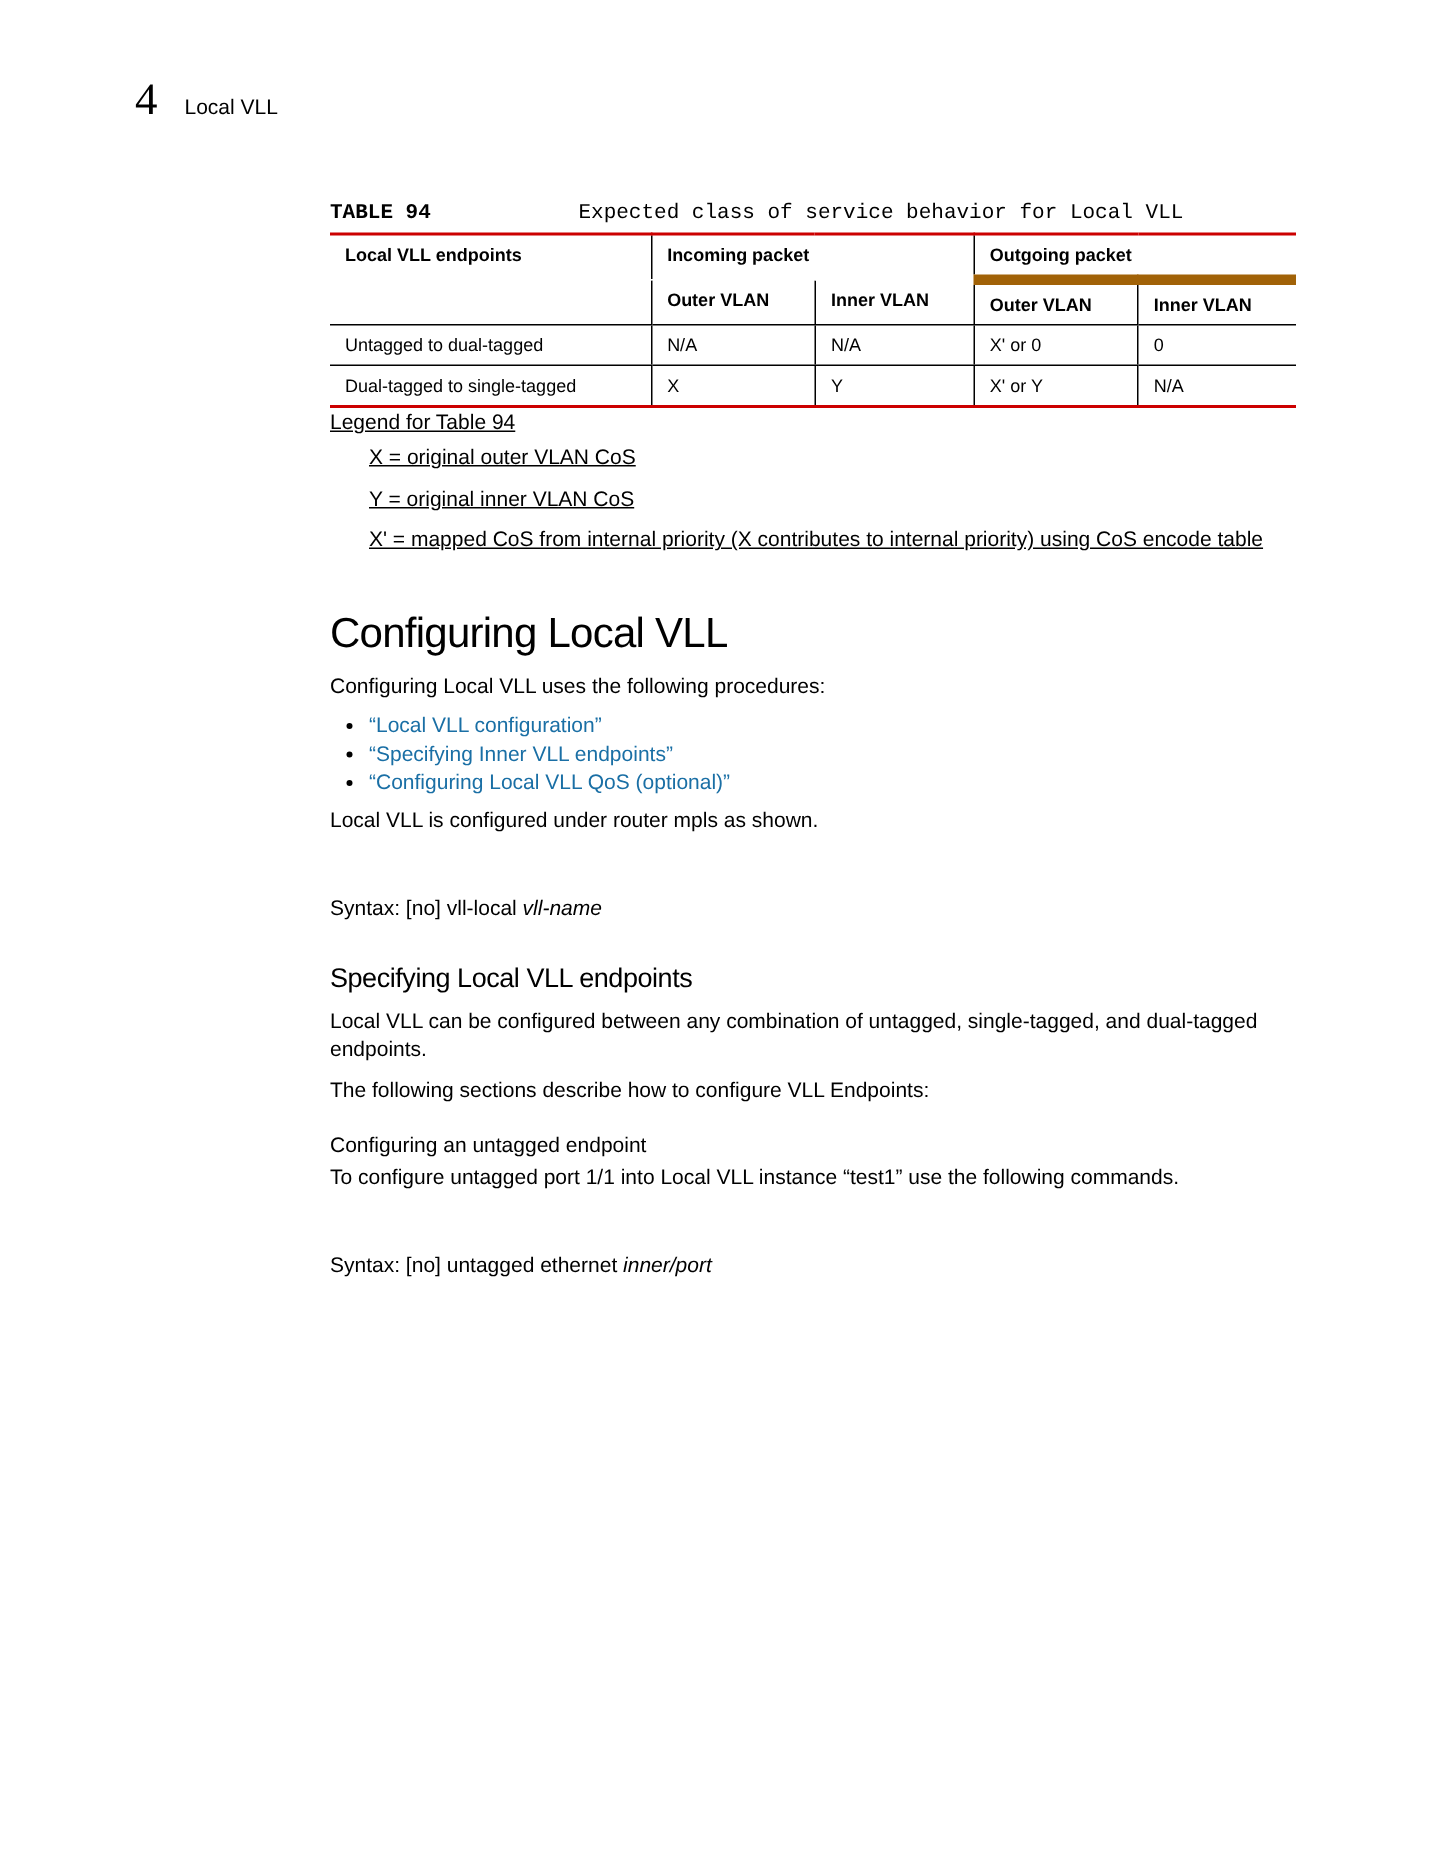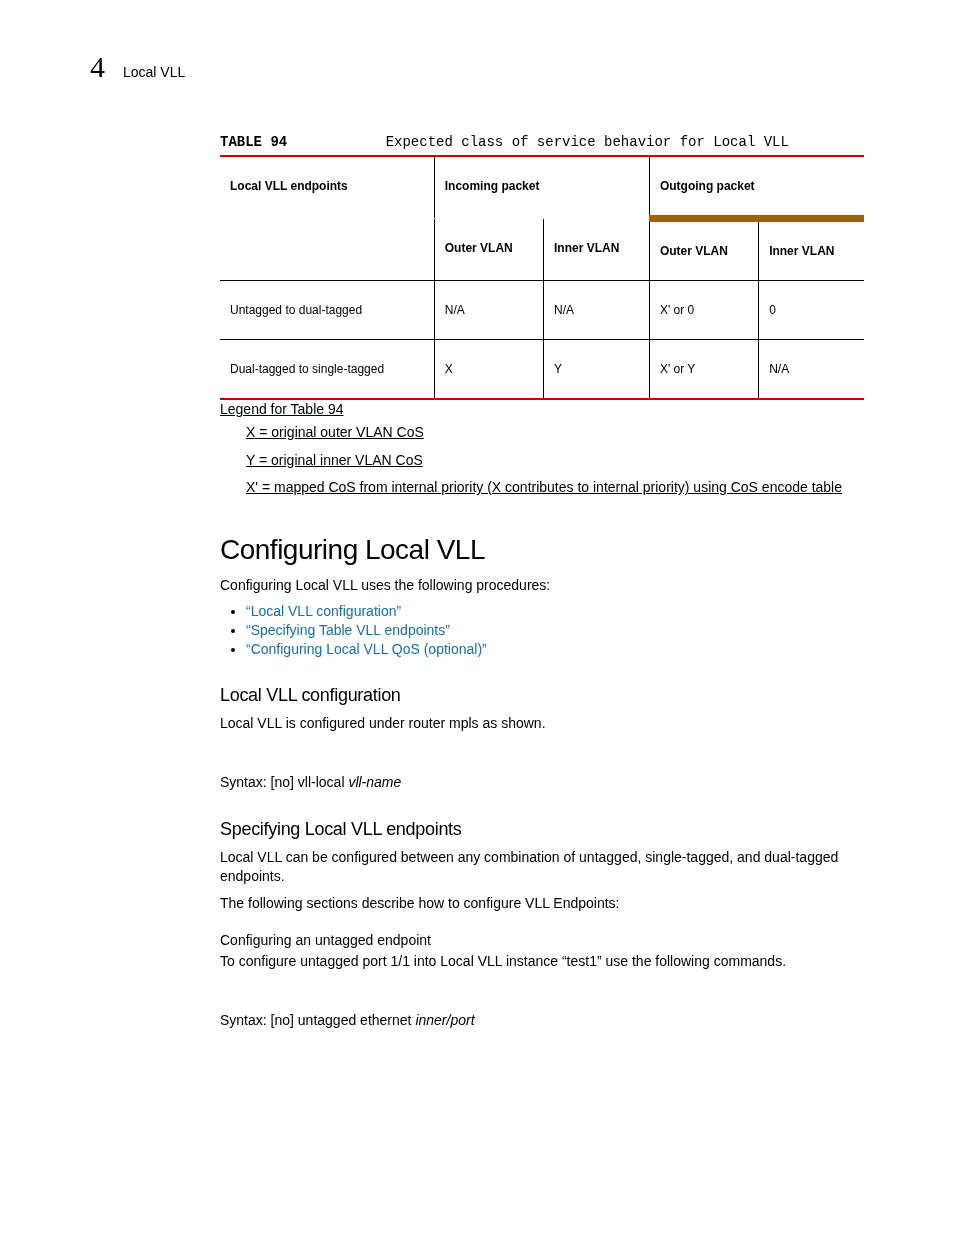--- a/index.html
+++ b/index.html
@@ -38,21 +38,21 @@
     font-weight: bold;
     margin-right: 90px;
   }
   table.data {
     border-collapse: collapse;
     width: 100%;
     font-size: 12px;
   }
   table.data th, table.data td {
     text-align: left;
-    padding: 22px 10px;
+    padding: 6px 10px;
     vertical-align: top;
   }
   .top-red {
     border-top: 2px solid #c00;
   }
   .bot-red {
     border-bottom: 2px solid #c00;
   }
   .bl { border-left: 1px solid #000; }
   .br-sub { border-bottom: 1px solid #000; }
@@ -151,25 +151,24 @@
     <div class="legend-title">Legend for Table 94</div>
     <div class="legend-item">X = original outer VLAN CoS</div>
     <div class="legend-item">Y = original inner VLAN CoS</div>
     <div class="legend-item">X' = mapped CoS from internal priority (X contributes to internal priority) using CoS encode table</div>
   </div>
 
   <h2 class="sec">Configuring Local VLL</h2>
   <p>Configuring Local VLL uses the following procedures:</p>
   <ul class="links">
     <li><span class="link">“Local VLL configuration”</span></li>
-    <li><span class="link">“Specifying Table VLL endpoints”</span></li>
+    <li><span class="link">“Specifying Inner VLL endpoints”</span></li>
     <li><span class="link">“Configuring Local VLL QoS (optional)”</span></li>
   </ul>
 
-  <h3 class="sub">Local VLL configuration</h3>
   <p>Local VLL is configured under router mpls as shown.</p>
   <p class="syntax">
     <span>Syntax:  [no] vll-local </span><span class="italic">vll-name</span>
   </p>
 
   <h3 class="sub">Specifying Local VLL endpoints</h3>
   <p>Local VLL can be configured between any combination of untagged, single-tagged, and dual-tagged endpoints.</p>
   <p>The following sections describe how to configure VLL Endpoints:</p>
 
   <p style="margin-top:18px; margin-bottom:2px;">Configuring an untagged endpoint</p>

